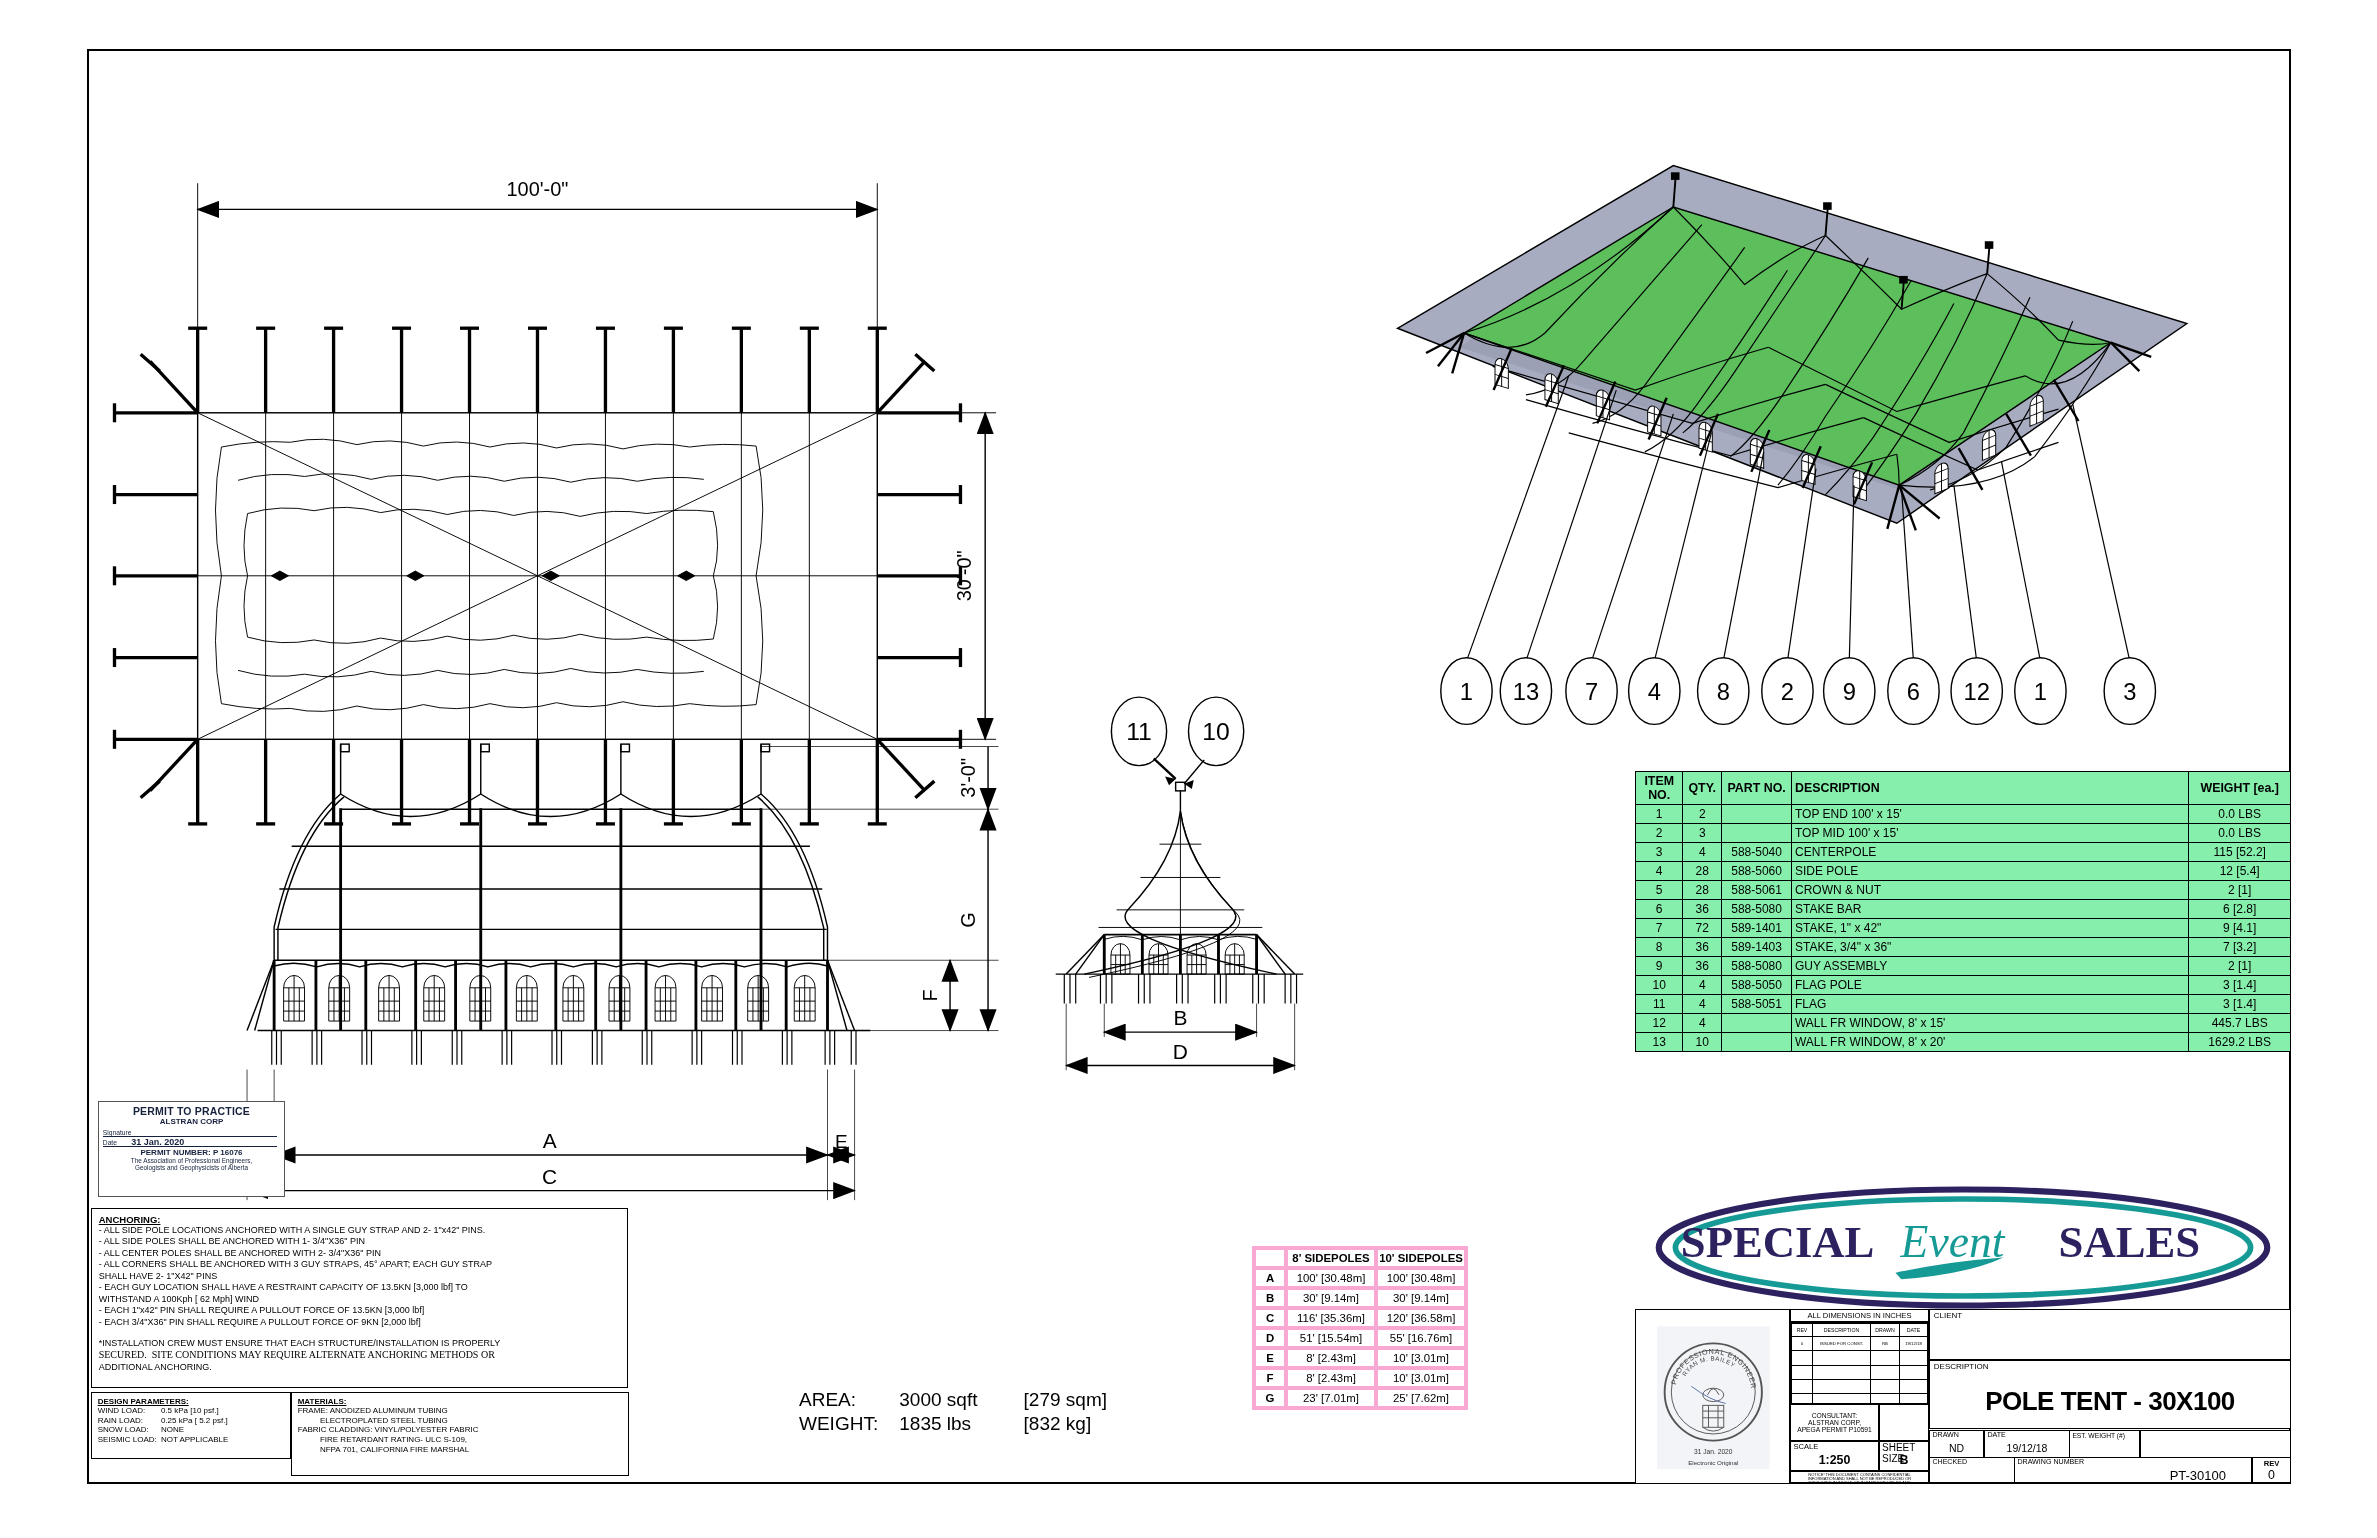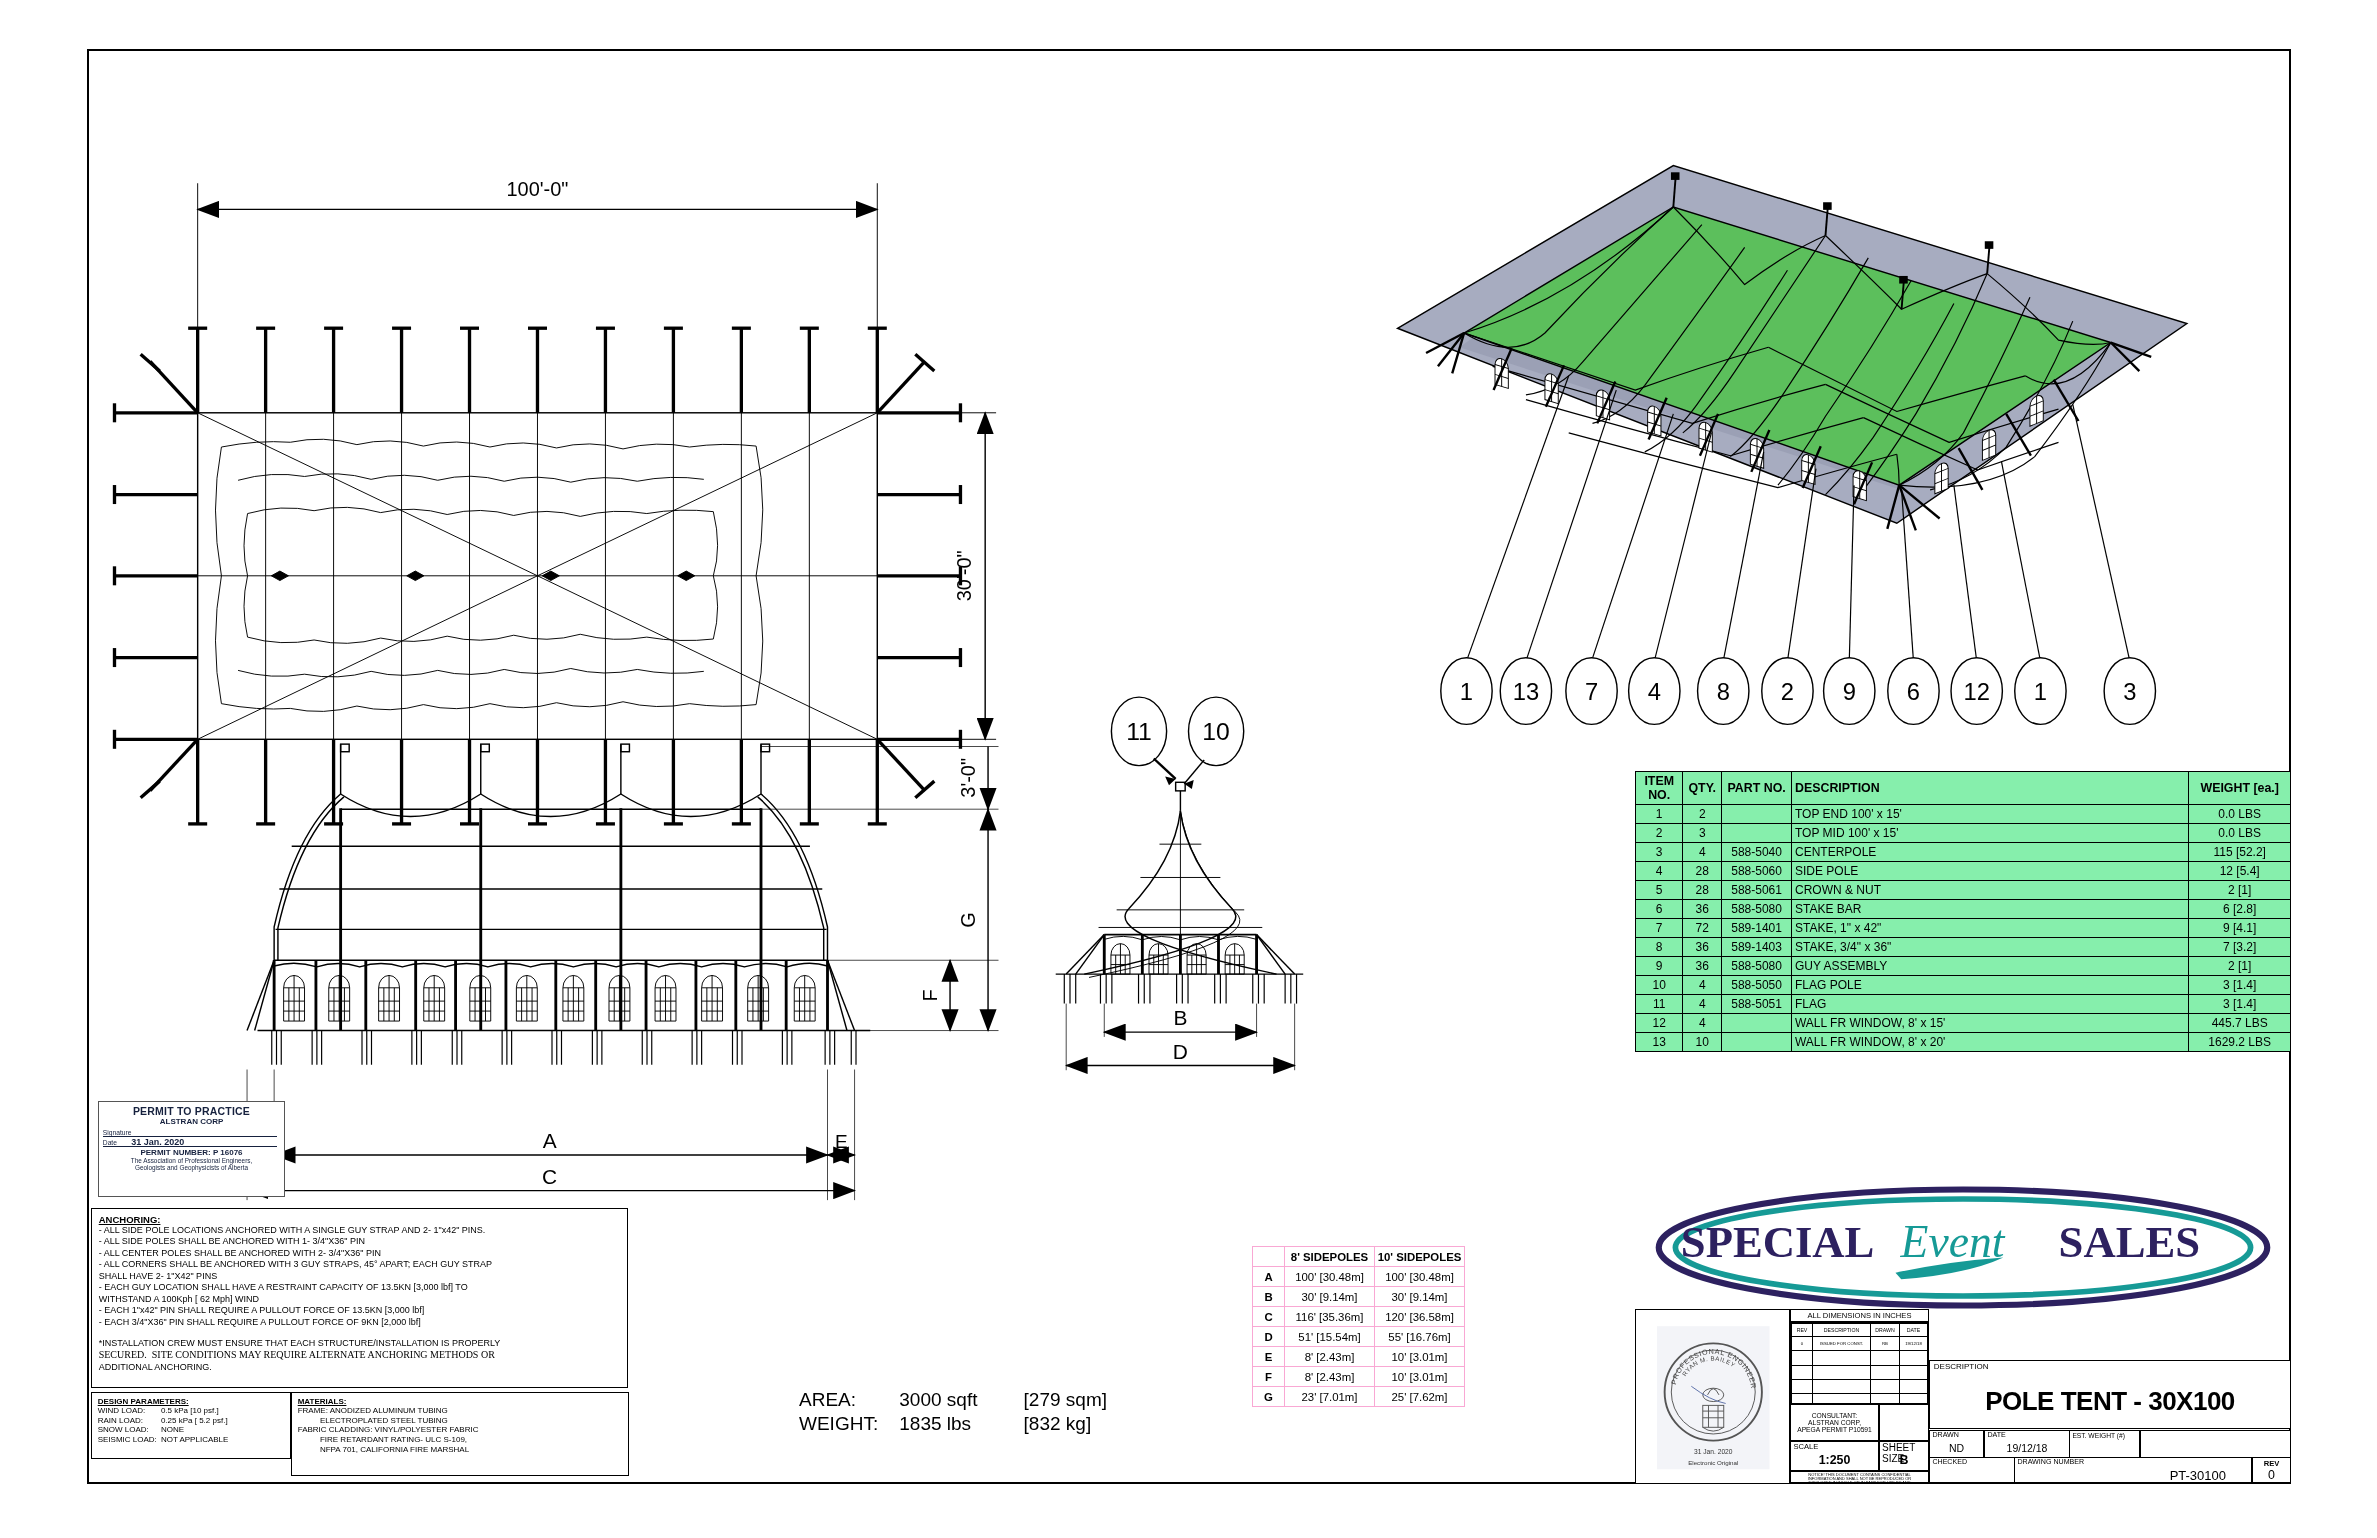--- a/index.html
+++ b/index.html
@@ -17,21 +17,21 @@
   #bom{position:absolute;left:1635px;top:771px;width:656px;border-collapse:collapse;background:#86efac;}
   #bom th,#bom td{border:1px solid #000;font-size:12px;padding:1.9px 2.9px;height:19px;box-sizing:border-box;}
   #bom th{font-weight:700;font-size:12.4px;text-align:left;}
   #bom th.c,#bom td.c{text-align:center;}
   #bom td.l{text-align:left;}
   #bom col.c1{width:42px}#bom col.c2{width:34px}#bom col.c3{width:62px}
   #bom col.c4{width:352px}#bom col.c5{width:90px}
 
   
   #dimtbl{position:absolute;left:1252px;top:1246px;border-collapse:collapse;background:#fff;}
-  #dimtbl td,#dimtbl th{border:1px solid #f9a8d4;font-size:11.4px;text-align:center;height:20px;box-sizing:border-box;}
+  #dimtbl td,#dimtbl th{border:4px solid #f9a8d4;font-size:11.4px;text-align:center;height:20px;box-sizing:border-box;}
   #dimtbl col.k{width:32px}#dimtbl col.v{width:90px}
   #dimtbl th{font-weight:700;font-size:11.4px;}
   #dimtbl td.key{font-weight:700;}
 
   
   #tblock{position:absolute;left:1635px;top:1309px;width:656px;height:175px;box-sizing:border-box;}
   .tb{position:absolute;box-sizing:border-box;border:0.7px solid #000;background:#fff;}
   .tbl{font-size:6.2px;line-height:1.05;}
 
   
@@ -1088,20 +1088,23 @@
     <span class="tbl" style="position:absolute;left:2px;top:1.4px;font-size:10px;">SHEET SIZE</span>
     <span style="position:absolute;left:0;right:0;top:10.5px;text-align:center;font-size:12.4px;font-weight:700;">B</span>
   </div>
 
   <div class="tb" style="left:155px;top:162px;width:139px;height:12.4px;overflow:hidden;text-align:center;line-height:1.0;padding-top:0.5px;">
     <span style="font-size:4px;display:block;">NOTICE! THIS DOCUMENT CONTAINS CONFIDENTIAL</span>
     <span style="font-size:4px;display:block;">INFORMATION AND SHALL NOT BE REPRODUCED OR</span>
     <span style="font-size:4px;display:block;">DISCLOSED IN WHOLE OR IN PART FOR USE BY ANY</span>
   </div>
 
+  <div class="tb" style="left:294px;top:0;width:362px;height:51px;border-bottom:1.4px solid #000;">
+    <span class="tbl" style="position:absolute;left:3.8px;top:2.4px;font-size:8px;">CLIENT</span>
+  </div>
 
   <div class="tb" style="left:294px;top:51px;width:362px;height:69px;">
     <span class="tbl" style="position:absolute;left:3.8px;top:2.4px;font-size:8px;">DESCRIPTION</span>
     <span style="position:absolute;left:0;right:0;top:25px;text-align:center;font-size:26px;font-weight:700;letter-spacing:-0.5px;">POLE TENT - 30X100</span>
   </div>
 
   <div class="tb" style="left:294px;top:121px;width:55px;height:27.6px;">
     <span class="tbl" style="position:absolute;left:2.4px;top:1.4px;font-size:7.1px;">DRAWN</span>
     <span style="position:absolute;left:0;right:0;top:11.4px;text-align:center;font-size:10.5px;">ND</span>
   </div>

